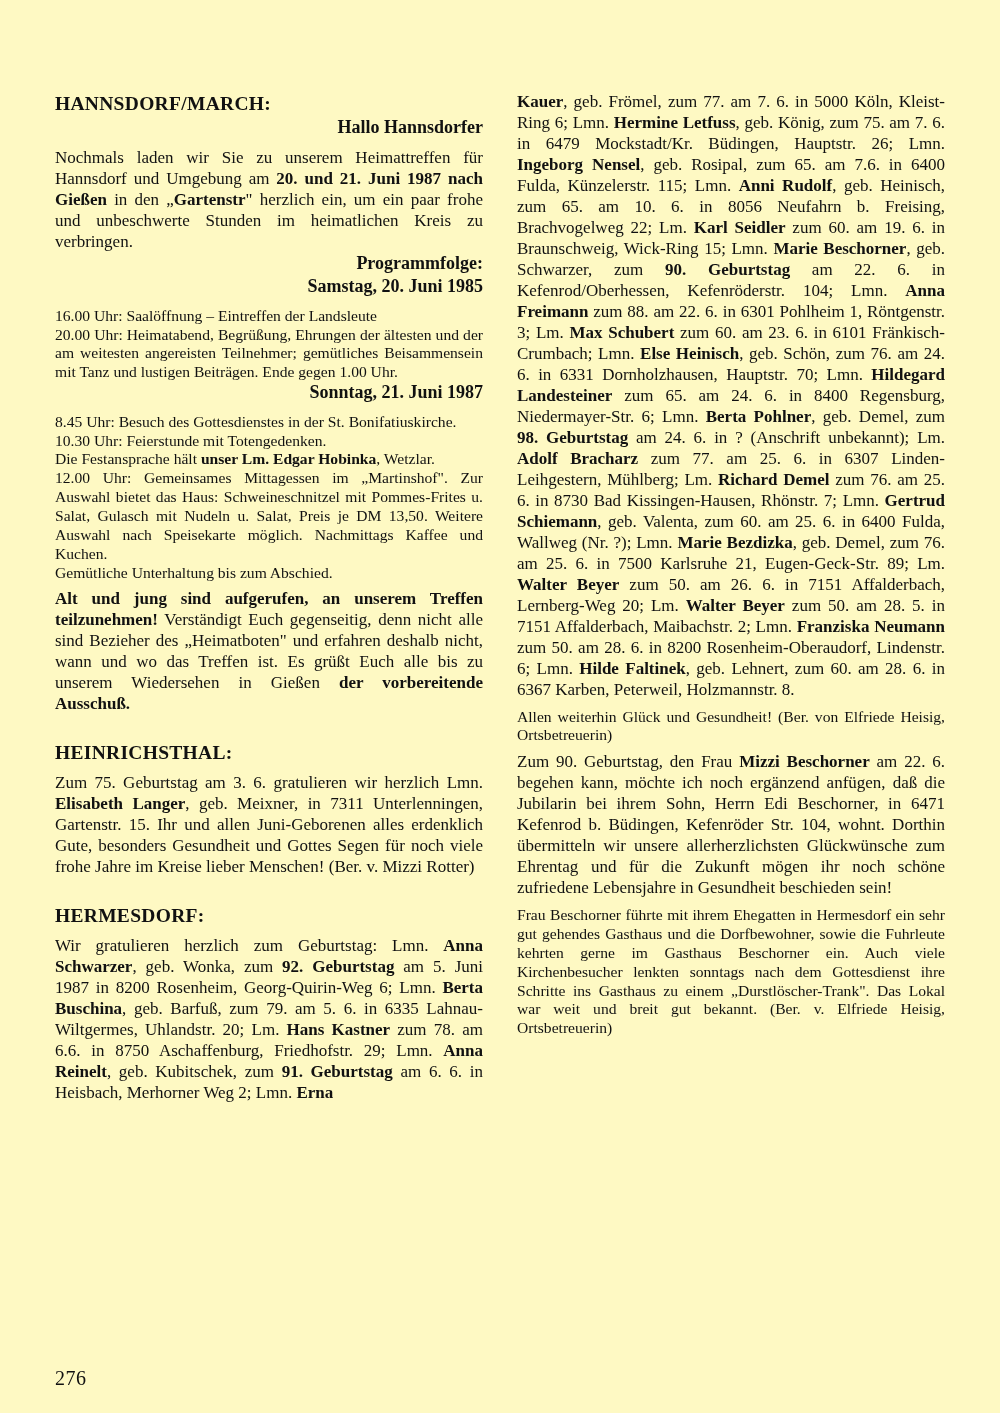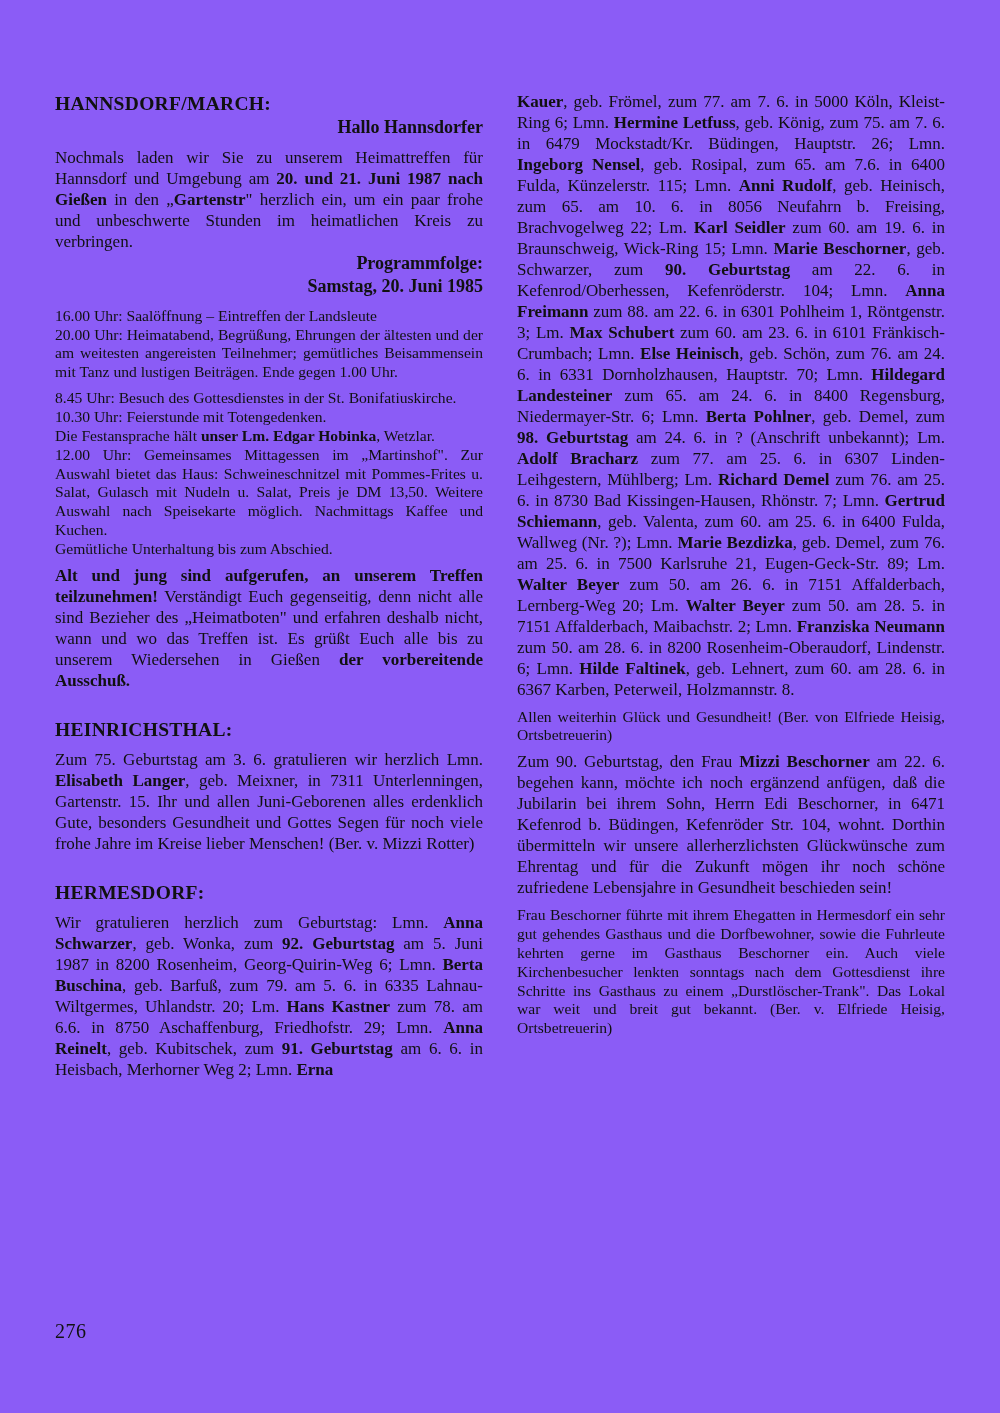--- a/index.html
+++ b/index.html
@@ -13,21 +13,21 @@
     position: relative;
     font-family: "Liberation Serif", serif;
     color: #111111;
     overflow: hidden;
   }
   .page {
     position: absolute;
     left: 0; top: 0;
     width: 1000px;
     height: 1413px;
-    background: #8b5cf6;
+    background: #fef9c3;
   }
   .columns {
     position: absolute;
     left: 55px;
     top: 92px;
     width: 890px;
     display: flex;
     gap: 34px;
   }
   .col {
@@ -63,41 +63,42 @@
     font-family: Liberation Serif, serif;
     font-size: 15.6px;
     line-height: 1.21;
   }
   .para b, .para strong { font-weight: bold; }
   .gap-s { height: 7px; }
   .gap-l { height: 26px; }
   .pagenum {
     position: absolute;
     left: 55px;
-    top: 1320px;
+    top: 1367px;
     font-family: "Liberation Serif", serif;
     font-size: 20px;
     letter-spacing: 0.5px;
   }
 </style>
 </head>
 <body>
 
 <div class="page">
 
   <div class="columns">
     <div class="col" id="col-left">
         <div class="heading">HANNSDORF/MARCH:</div>
         <div class="subheading">Hallo Hannsdorfer</div>
         <div class="gap-s"></div>
         <div class="para">Nochmals laden wir Sie zu unserem Heimattreffen für Hannsdorf und Umgebung am <b>20. und 21. Juni 1987 nach Gießen</b> in den „<b>Gartenstr</b>" herzlich ein, um ein paar frohe und unbeschwerte Stunden im heimatlichen Kreis zu verbringen.</div>
         <div class="subheading">Programmfolge:</div>
         <div class="subheading">Samstag, 20. Juni 1985</div>
         <div class="gap-s"></div>
         <div class="para sans">16.00 Uhr: Saalöffnung – Eintreffen der Landsleute<br>20.00 Uhr: Heimatabend, Begrüßung, Ehrungen der ältesten und der am weitesten angereisten Teilnehmer; gemütliches Beisammensein mit Tanz und lustigen Beiträgen. Ende gegen 1.00 Uhr.</div>
+        <div class="subheading">Sonntag, 21. Juni 1987</div>
         <div class="gap-s"></div>
         <div class="para sans">8.45 Uhr: Besuch des Gottesdienstes in der St. Bonifatiuskirche.<br>10.30 Uhr: Feierstunde mit Totengedenken.<br>Die Festansprache hält <b>unser Lm. Edgar Hobinka</b>, Wetzlar.<br>12.00 Uhr: Gemeinsames Mittagessen im „Martinshof". Zur Auswahl bietet das Haus: Schweineschnitzel mit Pommes-Frites u. Salat, Gulasch mit Nudeln u. Salat, Preis je DM 13,50. Weitere Auswahl nach Speisekarte möglich. Nachmittags Kaffee und Kuchen.<br>Gemütliche Unterhaltung bis zum Abschied.</div>
         <div class="gap-s"></div>
         <div class="para"><b>Alt und jung sind aufgerufen, an unserem Treffen teilzunehmen!</b> Verständigt Euch gegenseitig, denn nicht alle sind Bezieher des „Heimatboten" und erfahren deshalb nicht, wann und wo das Treffen ist. Es grüßt Euch alle bis zu unserem Wiedersehen in Gießen <b>der vorbereitende Ausschuß.</b></div>
         <div class="gap-l"></div>
         <div class="heading">HEINRICHSTHAL:</div>
         <div class="gap-s"></div>
         <div class="para">Zum 75. Geburtstag am 3. 6. gratulieren wir herzlich Lmn. <b>Elisabeth Langer</b>, geb. Meixner, in 7311 Unterlenningen, Gartenstr. 15. Ihr und allen Juni-Geborenen alles erdenklich Gute, besonders Gesundheit und Gottes Segen für noch viele frohe Jahre im Kreise lieber Menschen! (Ber. v. Mizzi Rotter)</div>
         <div class="gap-l"></div>
         <div class="heading">HERMESDORF:</div>

